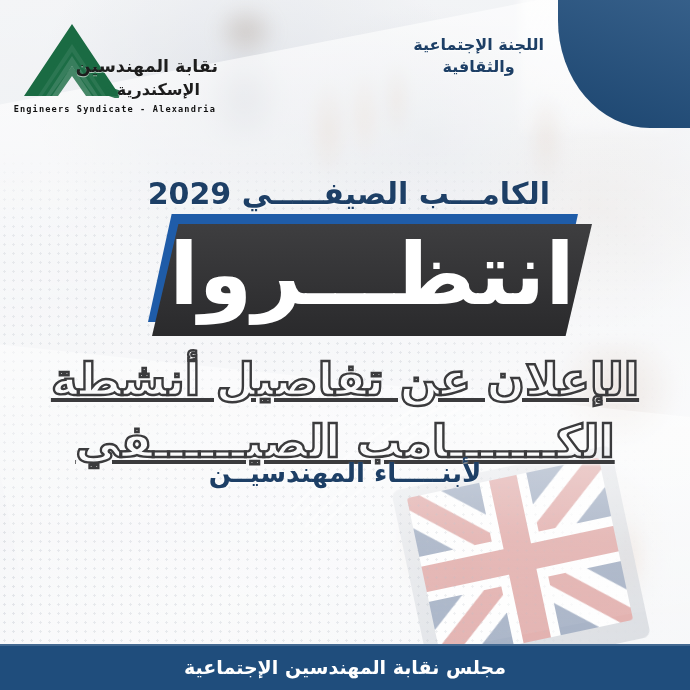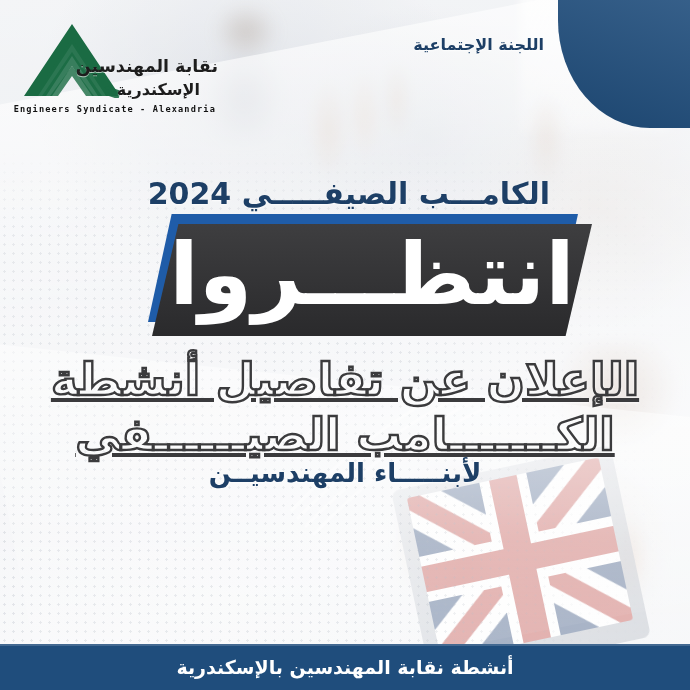--- a/index.html
+++ b/index.html
@@ -246,21 +246,21 @@
   }
   .outline-line{
     font-size:45px; font-weight:700; line-height:1.08;
     color:transparent;
     -webkit-text-stroke:2.4px #3b3b3d;
     letter-spacing:-1px;
     white-space:nowrap;
     filter:drop-shadow(0 1px 1px rgba(255,255,255,.7));
     text-decoration:underline;
   }
-  .outline-line.l2{ margin-top:6px; }
+  .outline-line.l2{ margin-top:13px; }
 
   .sub-blue{
     position:absolute; right:46px; top:458px; width:598px;
     direction:rtl; text-align:center;
     font-size:26px; font-weight:700;
     color:var(--navy2,#1d3f66);
     text-shadow:0 1px 2px rgba(255,255,255,.8);
     white-space:nowrap;
   }
 
@@ -337,35 +337,36 @@
         <rect x="84" y="70" width="14" height="3" transform="rotate(18 84 70)"></rect>
       </g>
     </svg>
     <div class="logo-ar">نقابة المهندسين</div>
     <div class="logo-ar2">الإسكندرية</div>
     <div class="logo-en">Engineers Syndicate - Alexandria</div>
   </div>
 
   <div class="committee">
     <div>اللجنة الإجتماعية</div>
-  </div>
-
-  <div class="kicker">الكامـــب الصيفـــــي 2024</div>
+    <div>والثقافية</div>
+  </div>
+
+  <div class="kicker">الكامـــب الصيفـــــي 2029</div>
 
   <div class="banner-wrap">
     <div class="banner-blue"></div>
     <div class="banner-black">
       <div class="banner-word">انتظـــروا</div>
     </div>
   </div>
 
   <div class="outline-block">
     <div class="outline-line l1">الإعلان عن تفاصيل أنشطة</div>
     <div class="outline-line l2">الكـــــــامب الصيــــــفي</div>
   </div>
 
   <div class="sub-blue">لأبنـــــاء المهندسيــن</div>
 
   <div class="bottom-bar">
-    <span>أنشطة نقابة المهندسين بالإسكندرية</span>
+    <span>مجلس نقابة المهندسين الإجتماعية</span>
   </div>
 
 </div>
 
 </body></html>

